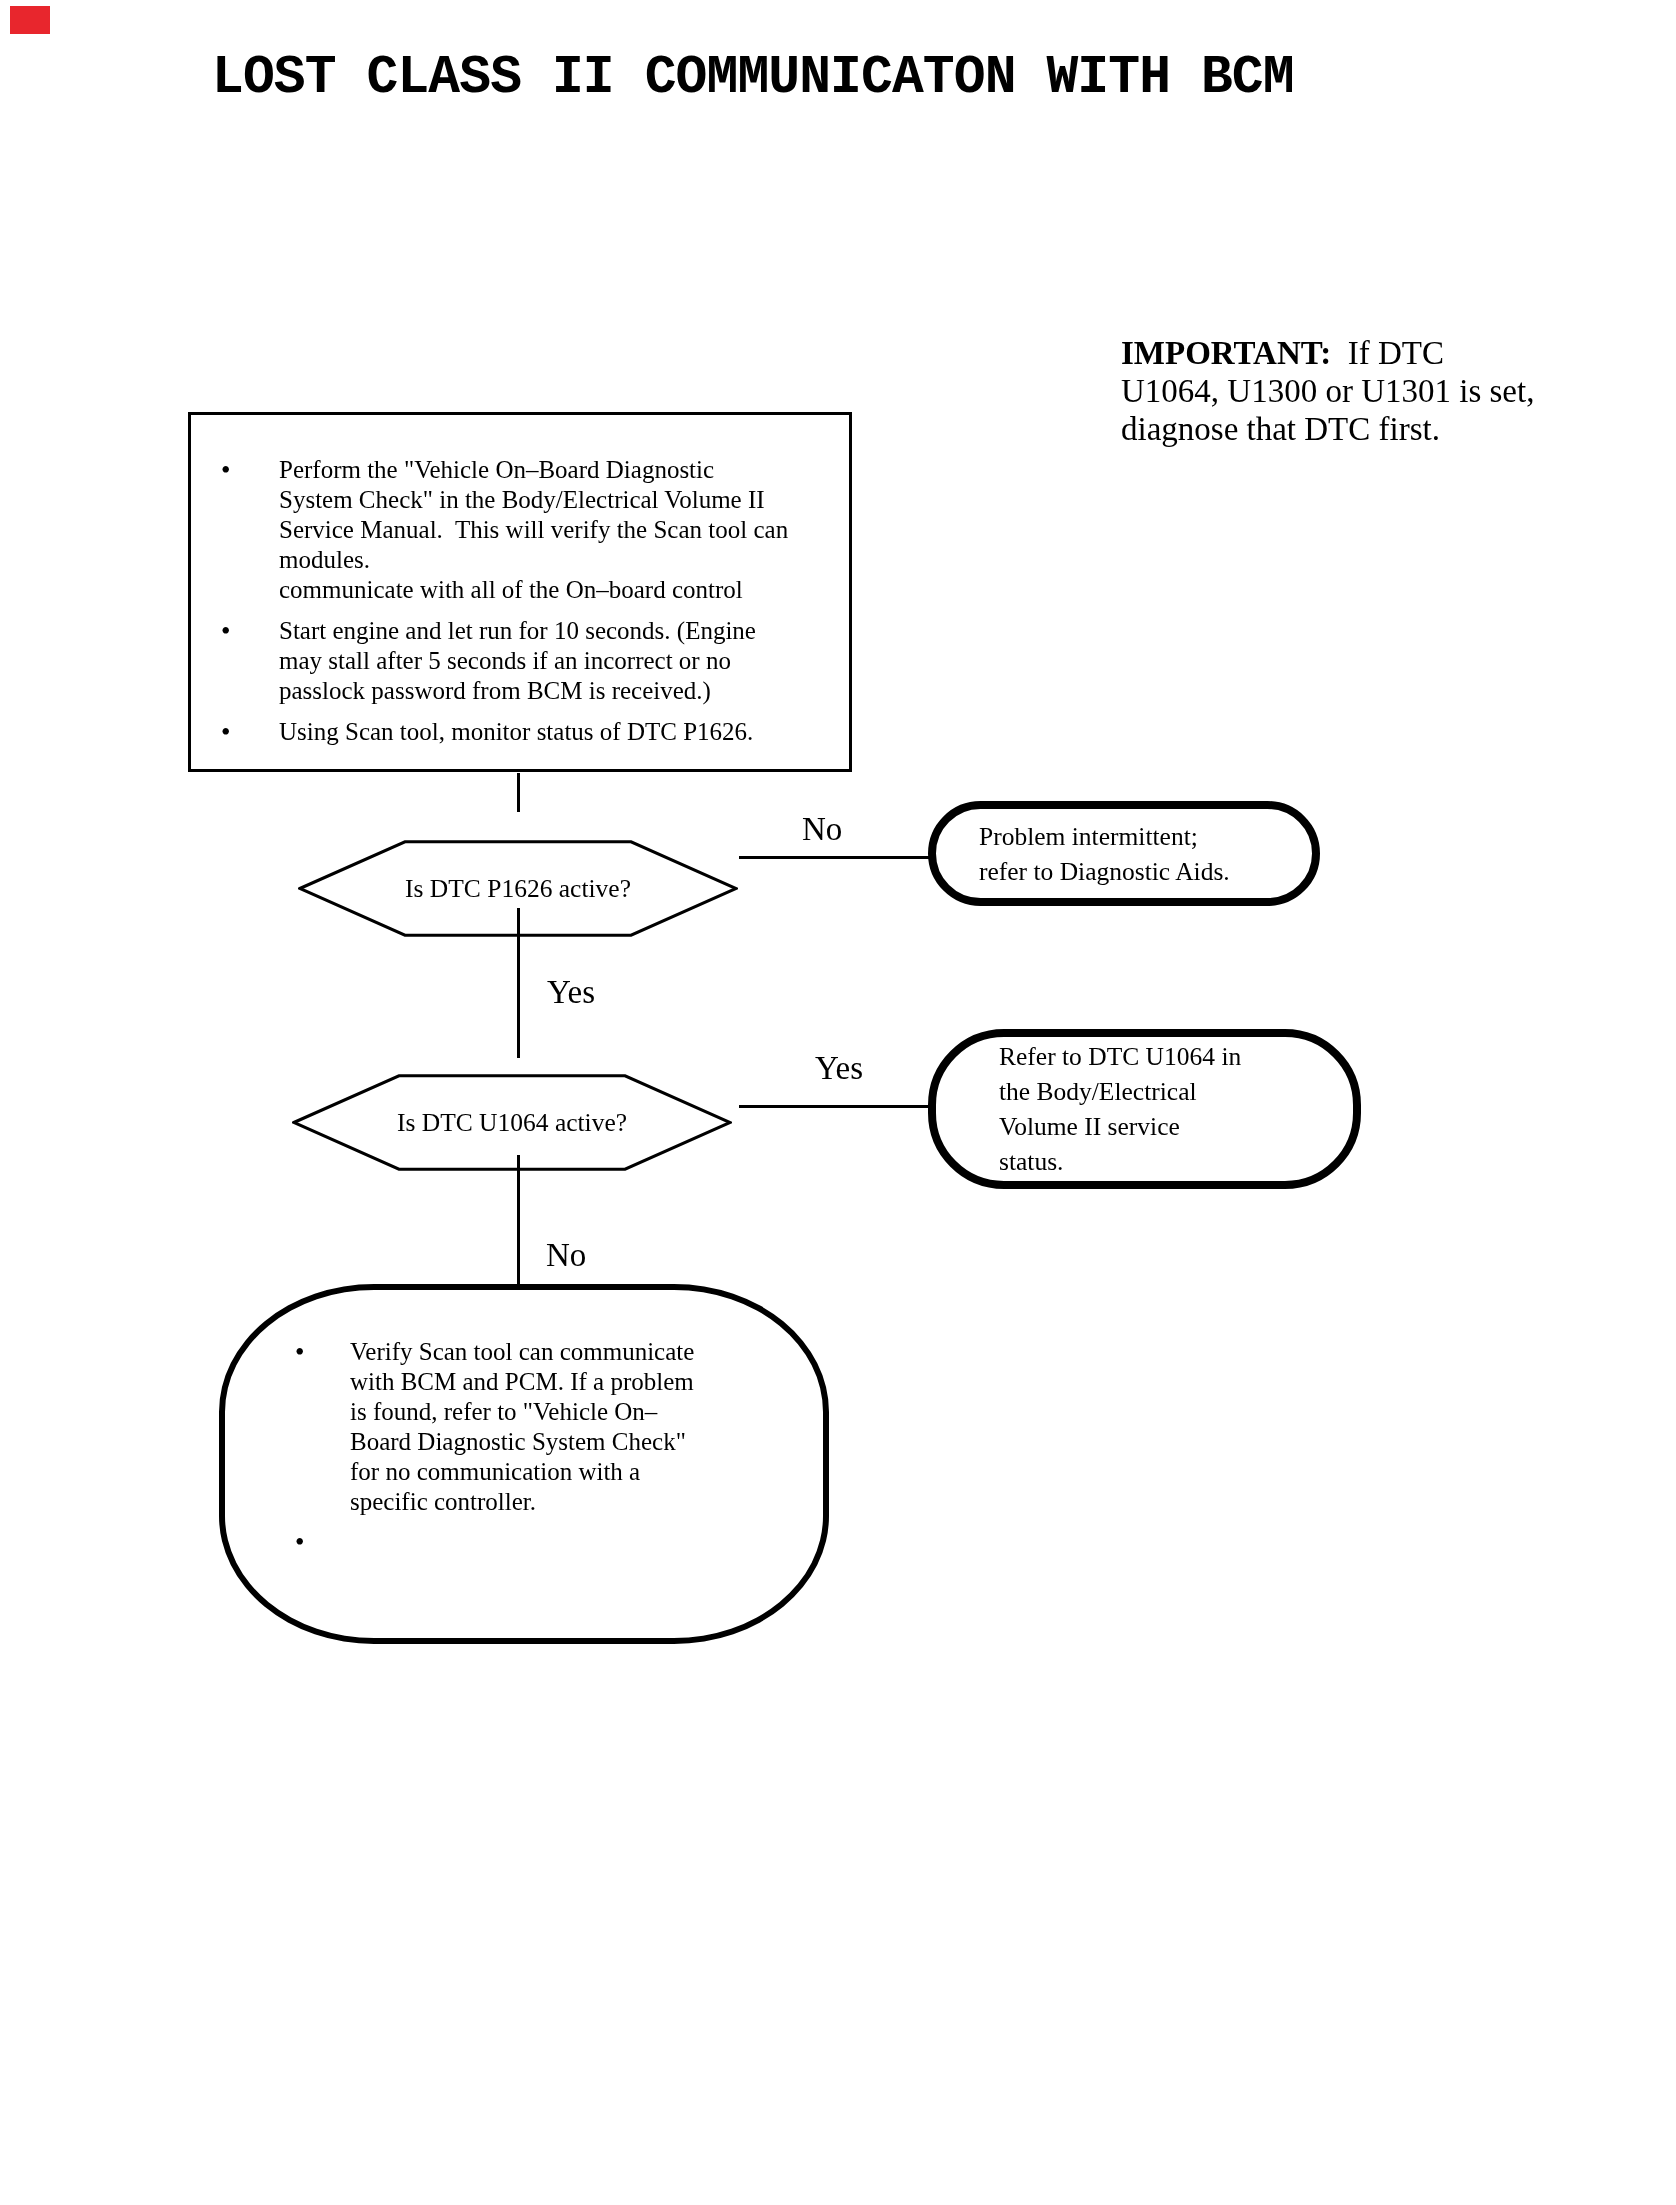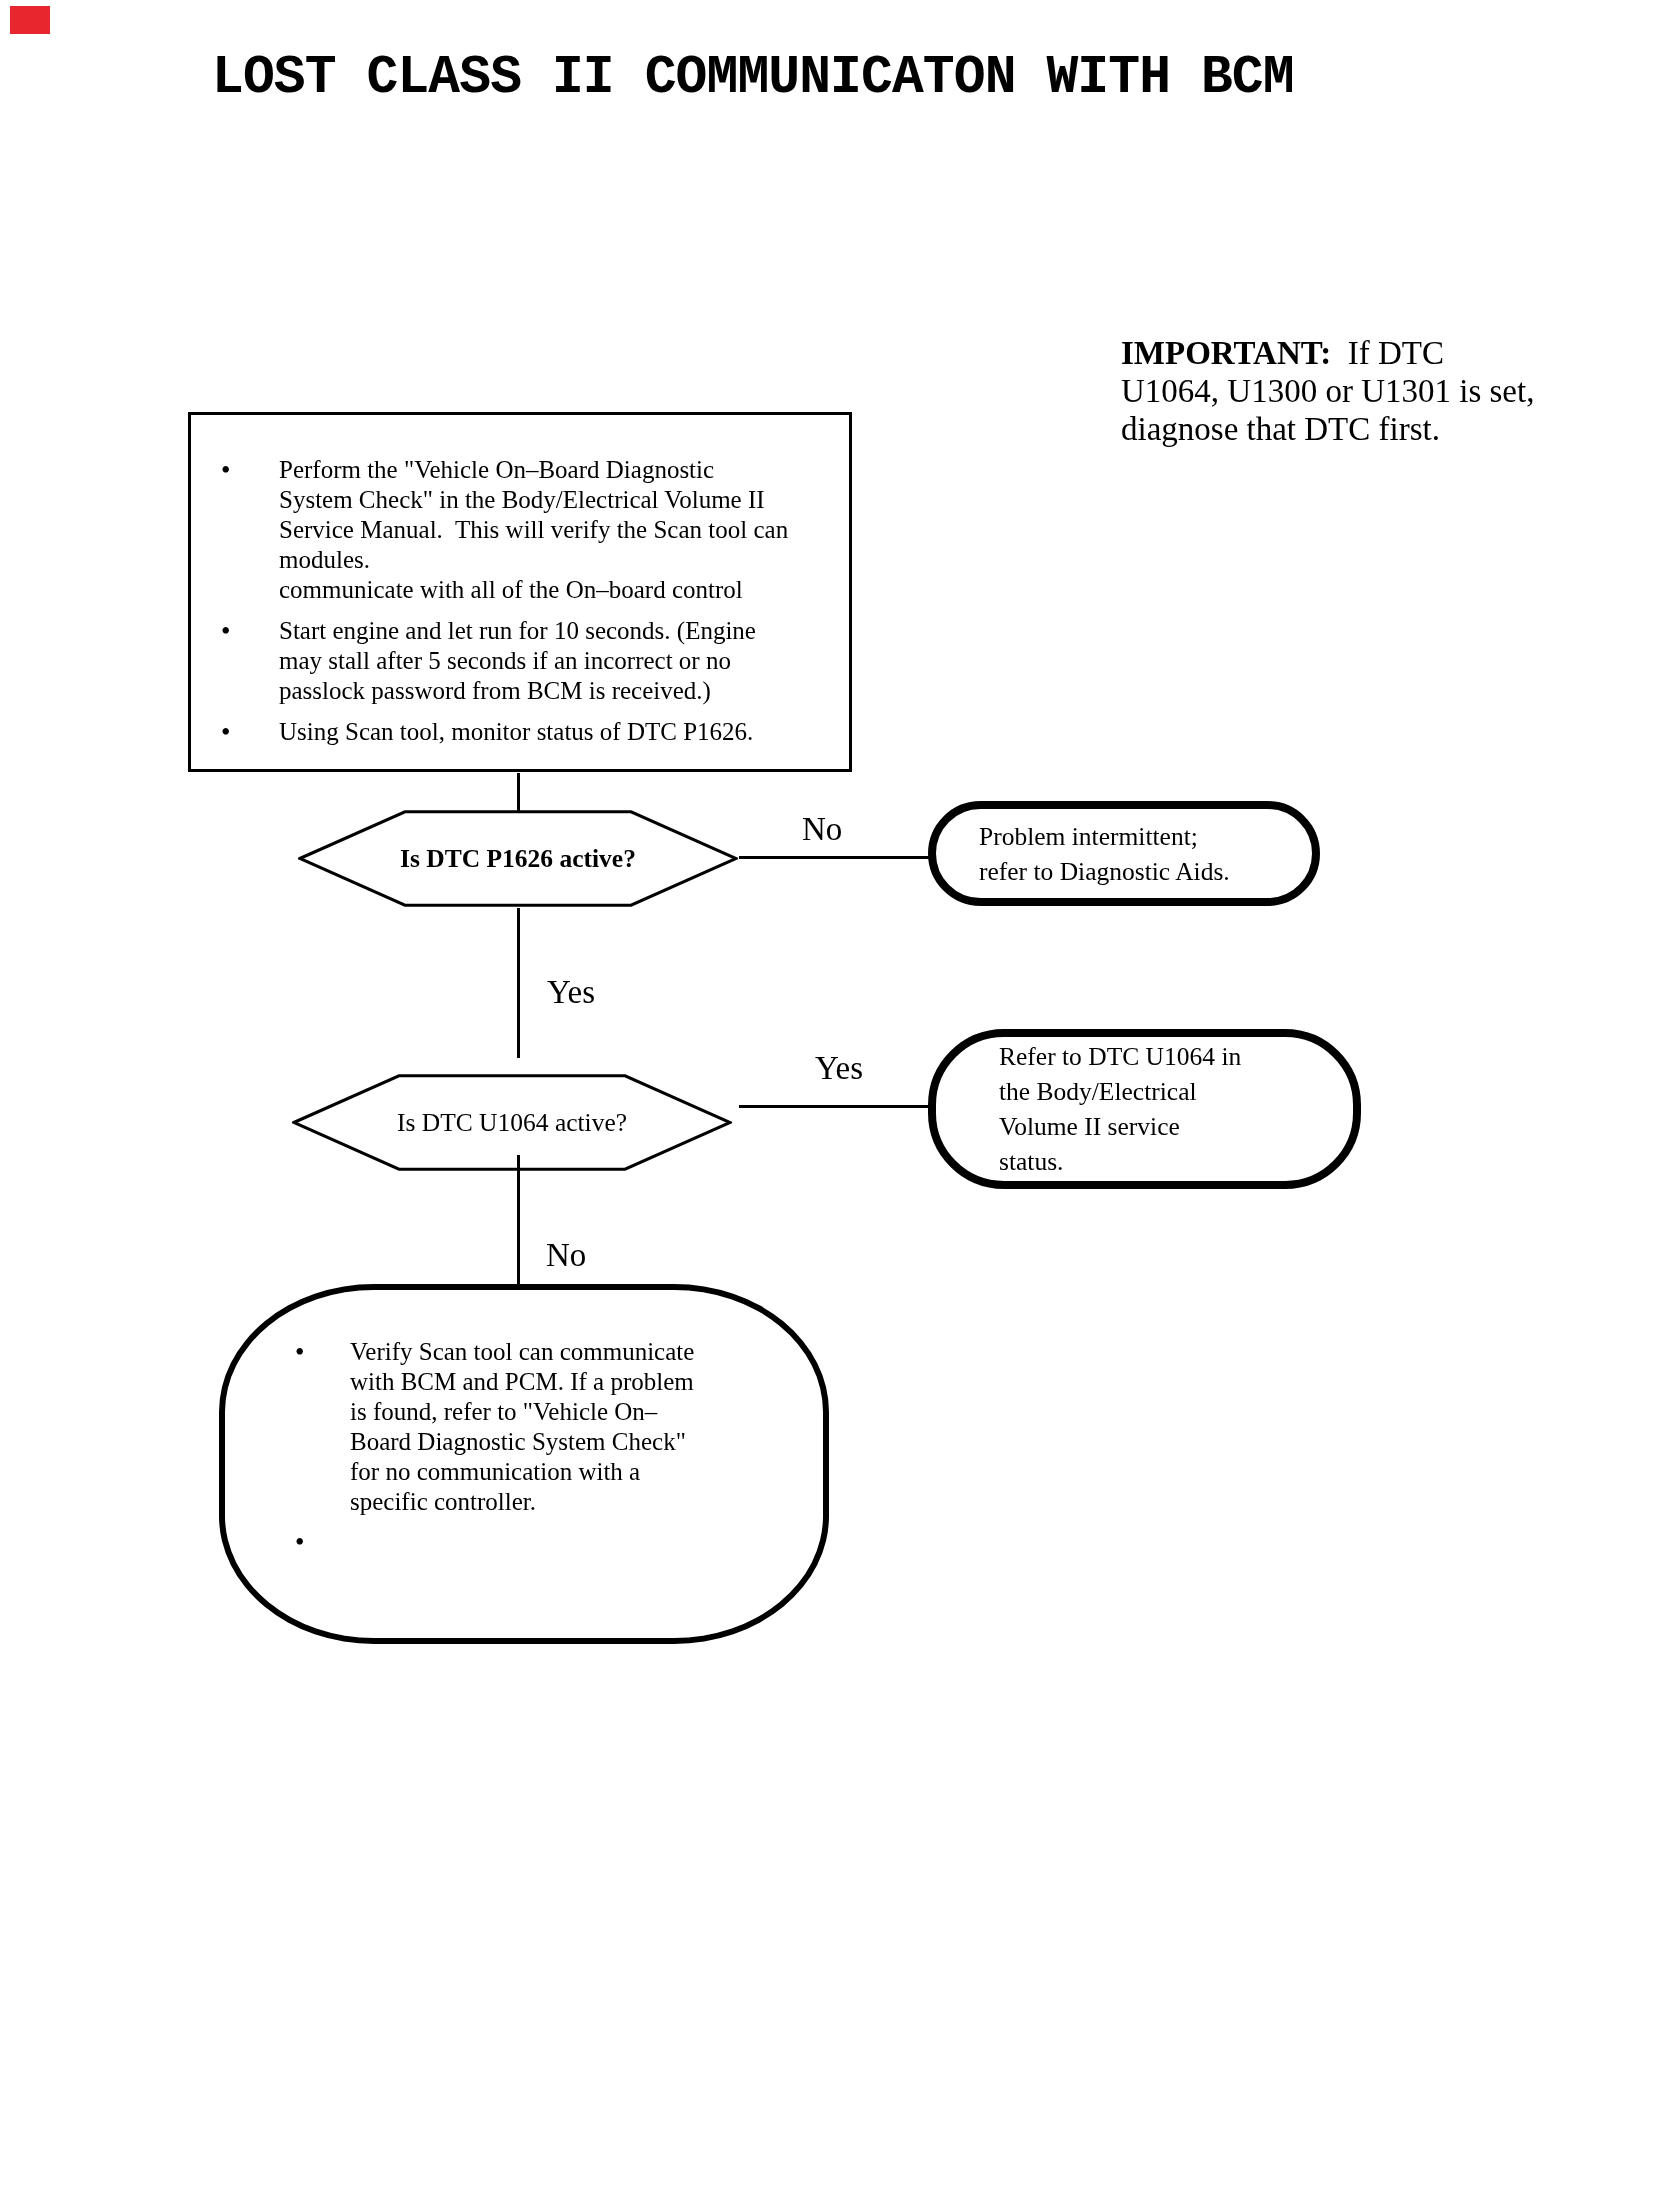--- a/index.html
+++ b/index.html
@@ -103,21 +103,21 @@
         <span class="bullet" style="width:58px;">•</span>
         <div class="lines">
             <div>Using Scan tool, monitor status of DTC P1626.</div>
           </div>
       </div>
     </div>
   </div>
 
   <div class="abs vline" style="left:517px;top:773px;width:3px;height:39px;"></div>
 
-  <div class="abs hex-wrap" style="left:298px;top:810px;font-weight:bold;">
+  <div class="abs hex-wrap" style="left:298px;top:840px;">
     <svg viewBox="0 0 724 160" preserveAspectRatio="none">
       <polygon points="3,80 176,3 548,3 721,80 548,157 176,157" fill="#ffffff" stroke="#000000" stroke-width="5"></polygon>
     </svg>
     <div class="hex-text">Is DTC P1626 active?</div>
   </div>
 
   <div class="abs edge-label" style="left:802px;top:813px;">No</div>
   <div class="abs hline" style="left:739px;top:856px;width:190px;height:3px;"></div>
 
   <div class="abs stadium" style="left:928px;top:801px;width:392px;height:105px;border-radius:53px;padding-left:43px;">

